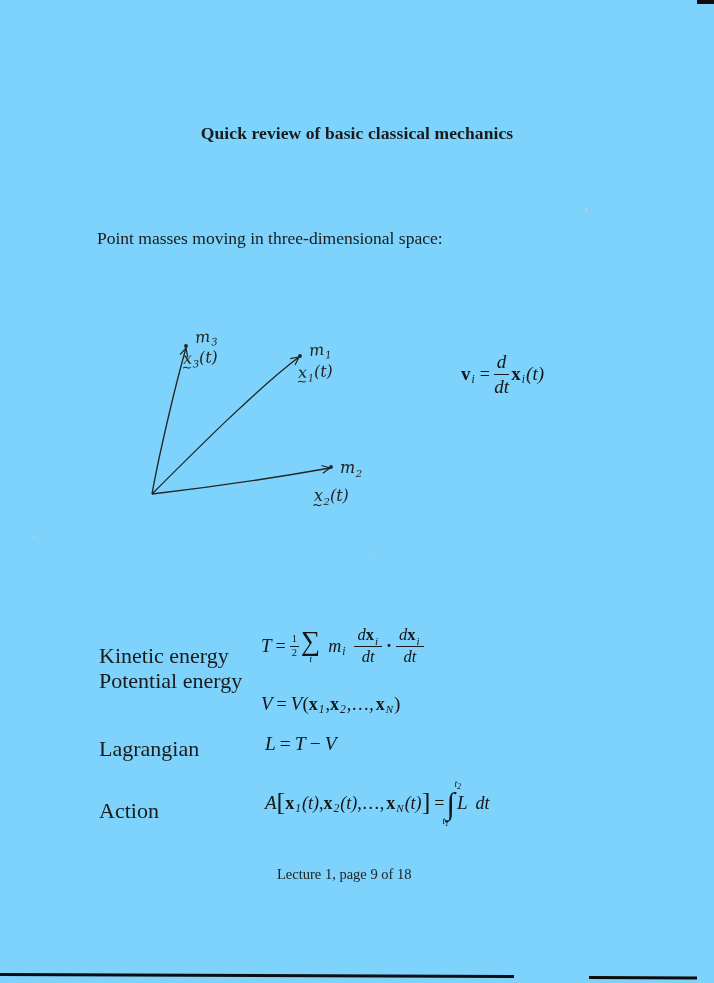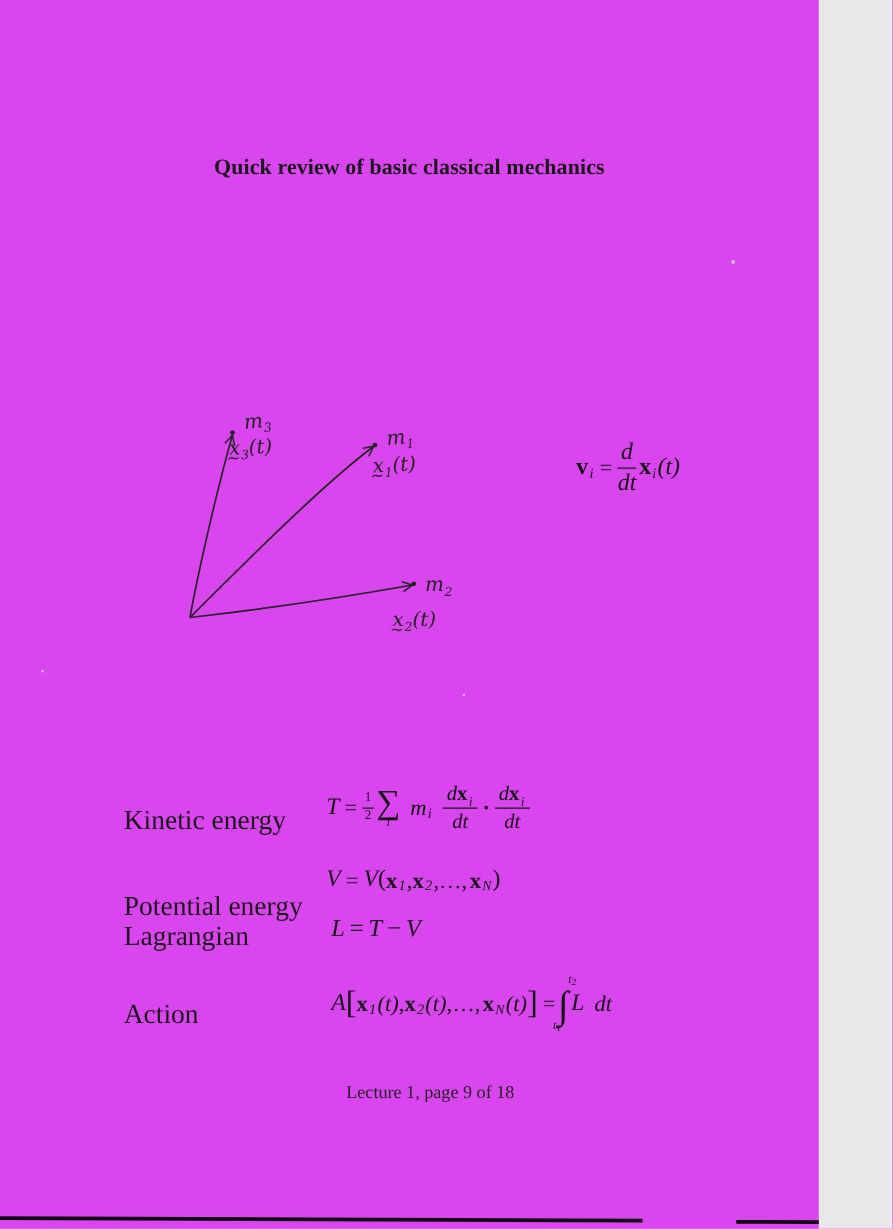--- a/index.html
+++ b/index.html
@@ -1,18 +1,18 @@
 <!DOCTYPE html>
 <html><head>
 <meta charset="utf-8">
 <style>
   html,body{margin:0;padding:0;}
   body{background:#e8e8e8;font-family:"Liberation Serif",serif;}
   .page{
-    position:relative;width:655px;height:983px;background:#d946ef;
+    position:relative;width:714px;height:983px;background:#7dd3fc;
     overflow:hidden;color:#1a1a1a;
   }
   .abs{position:absolute;}
   
   .title{left:0;right:0;top:123px;text-align:center;font-weight:bold;font-size:17.5px;letter-spacing:0.1px;}
   .intro{left:97px;top:228px;font-size:17.5px;}
   .rowlabel{left:99px;font-size:22px;}
   .footer{left:277px;top:866px;font-size:14.5px;height:17px;overflow:hidden;color:#222;}
   
   .eq{display:flex;align-items:center;font-size:18px;color:#151515;}
@@ -50,20 +50,21 @@
   
   .mark{background:#0d0d0d;}
   .speck{background:#c9c9c9;border-radius:50%;}
 </style>
 </head>
 <body>
 
 <div class="page">
 
   <div class="abs title">Quick review of basic classical mechanics</div>
+  <div class="abs intro">Point masses moving in three-dimensional space:</div>
 
   <svg class="abs" style="left:140px;top:318px;" width="245" height="200" viewBox="0 0 245 200">
     <defs>
       <marker id="ah" markerWidth="14" markerHeight="14" refX="10" refY="5" orient="auto" markerUnits="userSpaceOnUse">
         <path d="M2,1 L10,5 L2,9" fill="none" stroke="#232323" stroke-width="1.2"></path>
       </marker>
     </defs>
     <g stroke="#232323" stroke-width="1.3" fill="none">
       <path d="M12,176 C18,142 34,72 46,30" marker-end="url(#ah)"></path>
       <path d="M12,176 C58,130 118,70 159,39" marker-end="url(#ah)"></path>
@@ -128,21 +129,21 @@
       <span class="num"><span class="it">d</span><span class="bf">x</span><span class="msubN">i</span></span>
       <span class="den it">dt</span>
     </span>
     <span class="gap4 bf">·</span>
     <span class="frac gap4 f16">
       <span class="num"><span class="it">d</span><span class="bf">x</span><span class="msubN">i</span></span>
       <span class="den it">dt</span>
     </span>
   </div>
 
-  <div class="abs rowlabel" style="top:712px;">Potential energy</div>
+  <div class="abs rowlabel" style="top:668px;">Potential energy</div>
   <div class="abs eq" style="left:261px;top:693px;">
     <span class="it f19">V</span>
     <span class="gap4">=</span>
     <span class="it f19 gap4">V</span>
     <span class="paren">(</span>
     <span class="bf">x</span>
       <span class="msub">1</span>
     <span>,</span>
     <span class="bf">x</span>
       <span class="msub">2</span>

